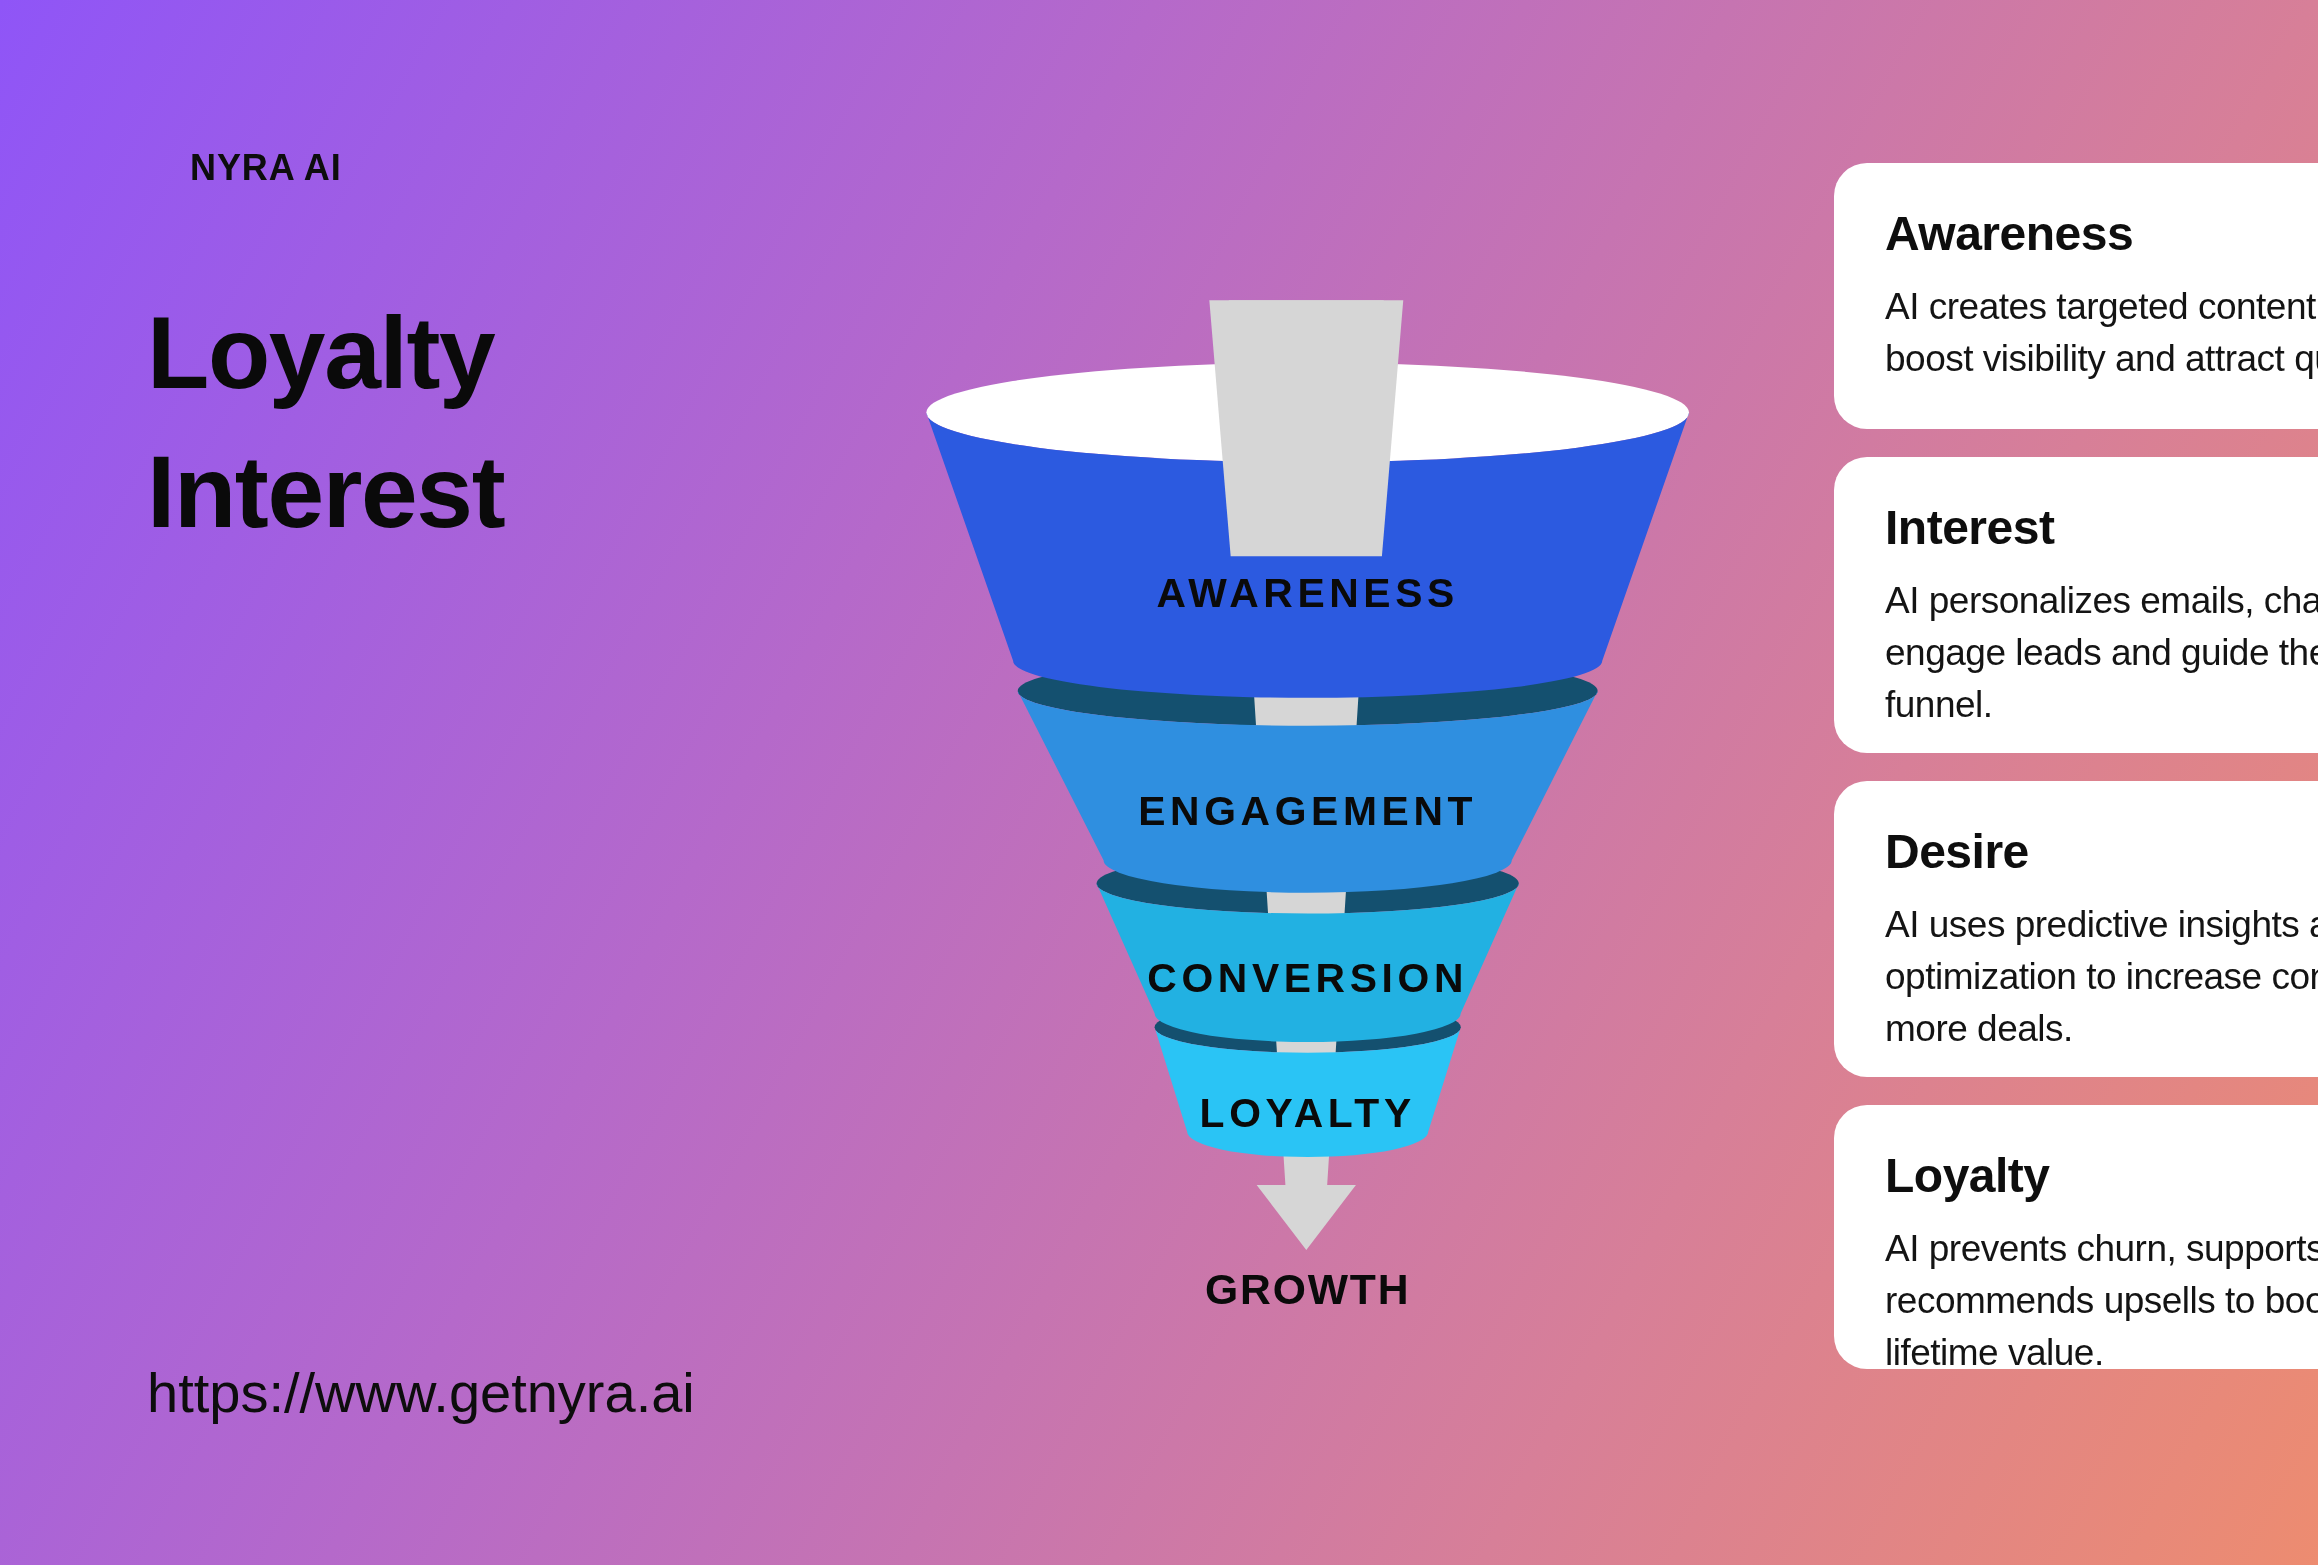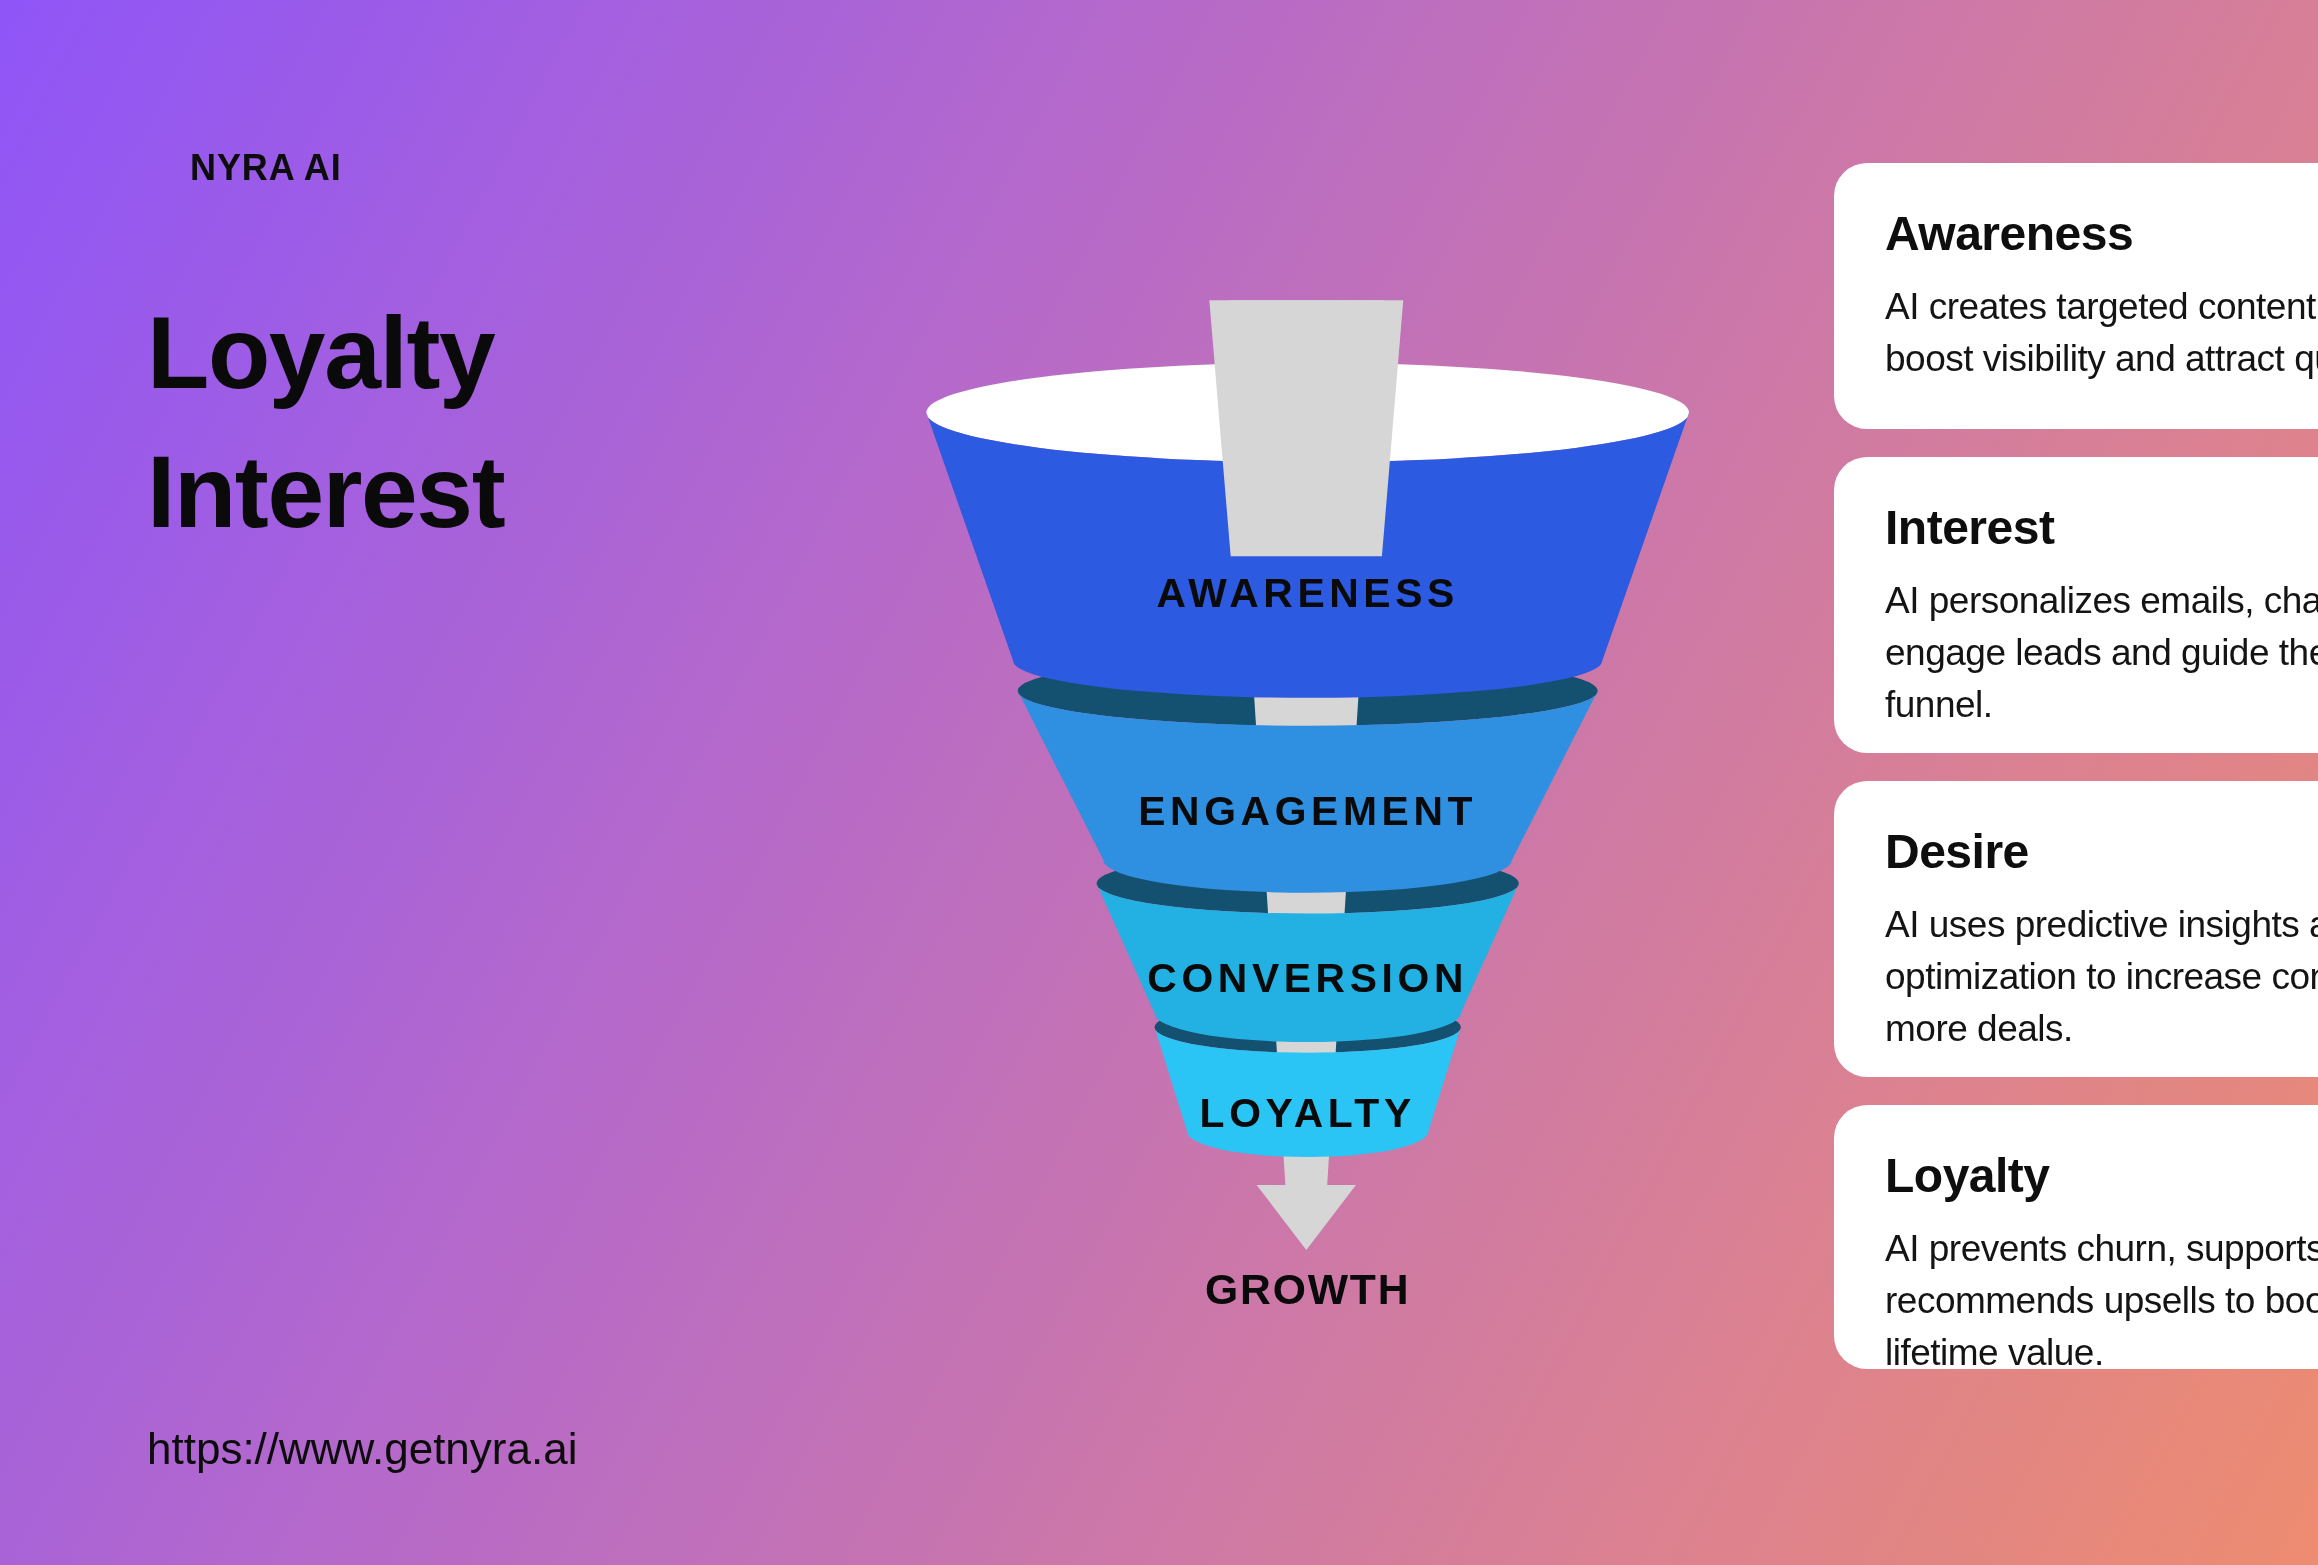--- a/index.html
+++ b/index.html
@@ -34,22 +34,22 @@
     font-size: 102px;
     line-height: 139px;
     font-weight: 700;
     letter-spacing: -1.4px;
     color: #0a0a0a;
   }
   .main-title span { display: block; }
   .site-url {
     position: absolute;
     left: 147px;
-    top: 1424px;
-    font-size: 44px;
+    top: 1360px;
+    font-size: 56px;
     font-weight: 400;
     color: #0d0d0d;
   }
   .funnel-svg {
     position: absolute;
     left: 904px;
     top: 278px;
   }
   .stage-label {
     font-family: "Liberation Sans", sans-serif;

